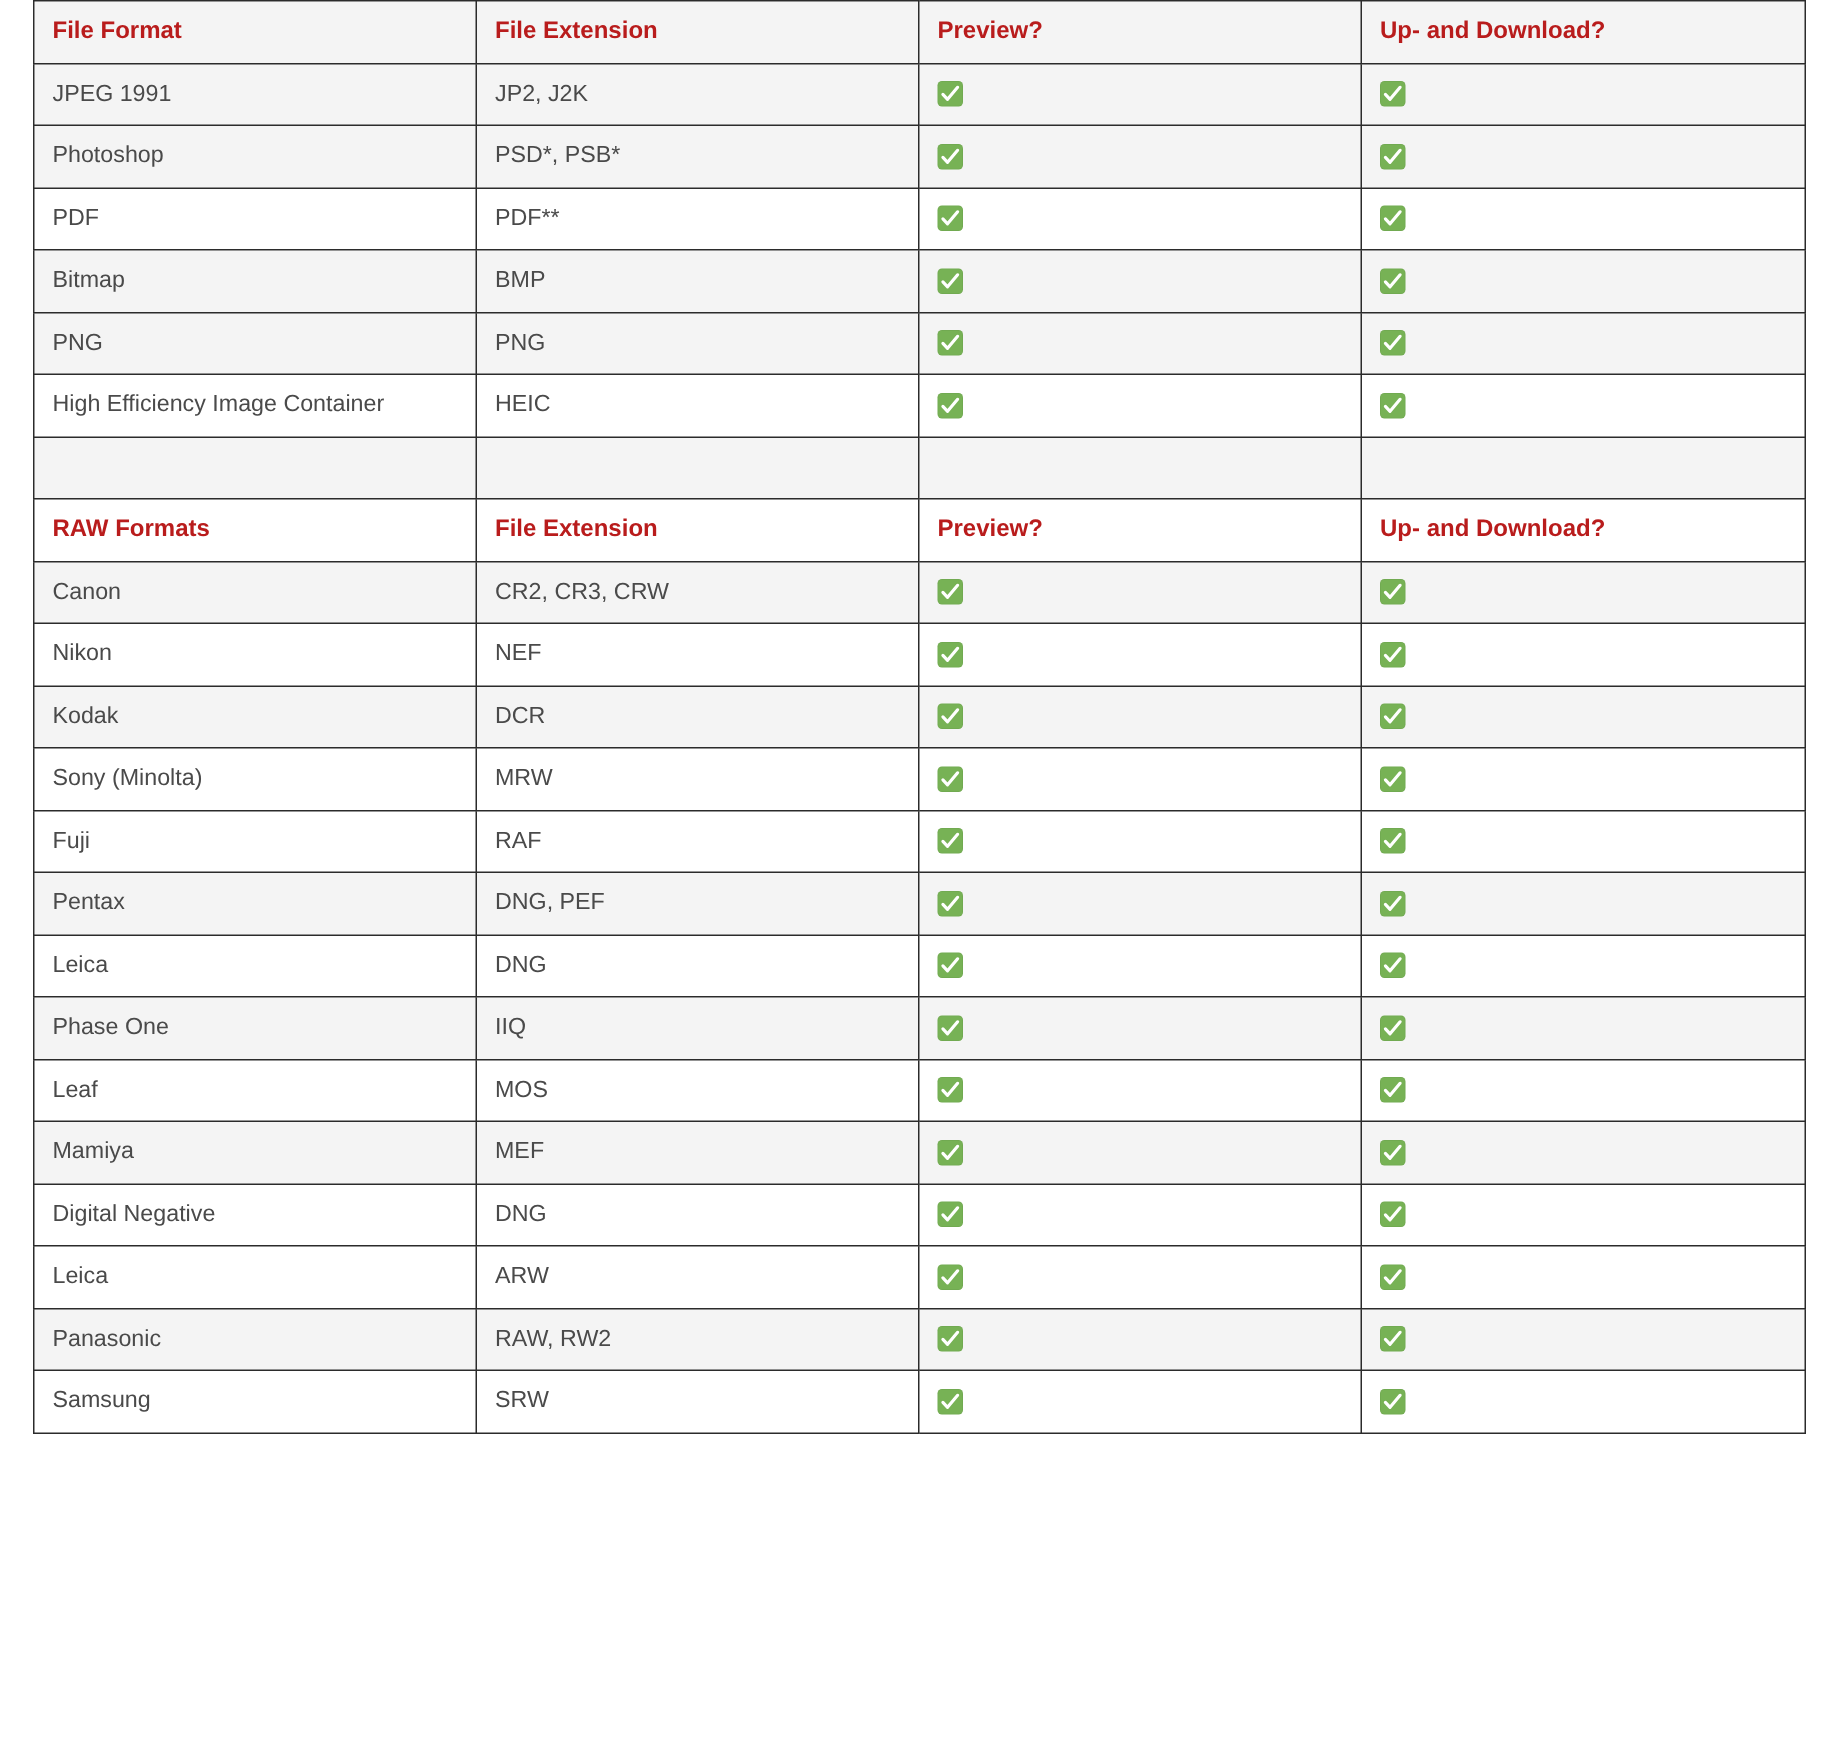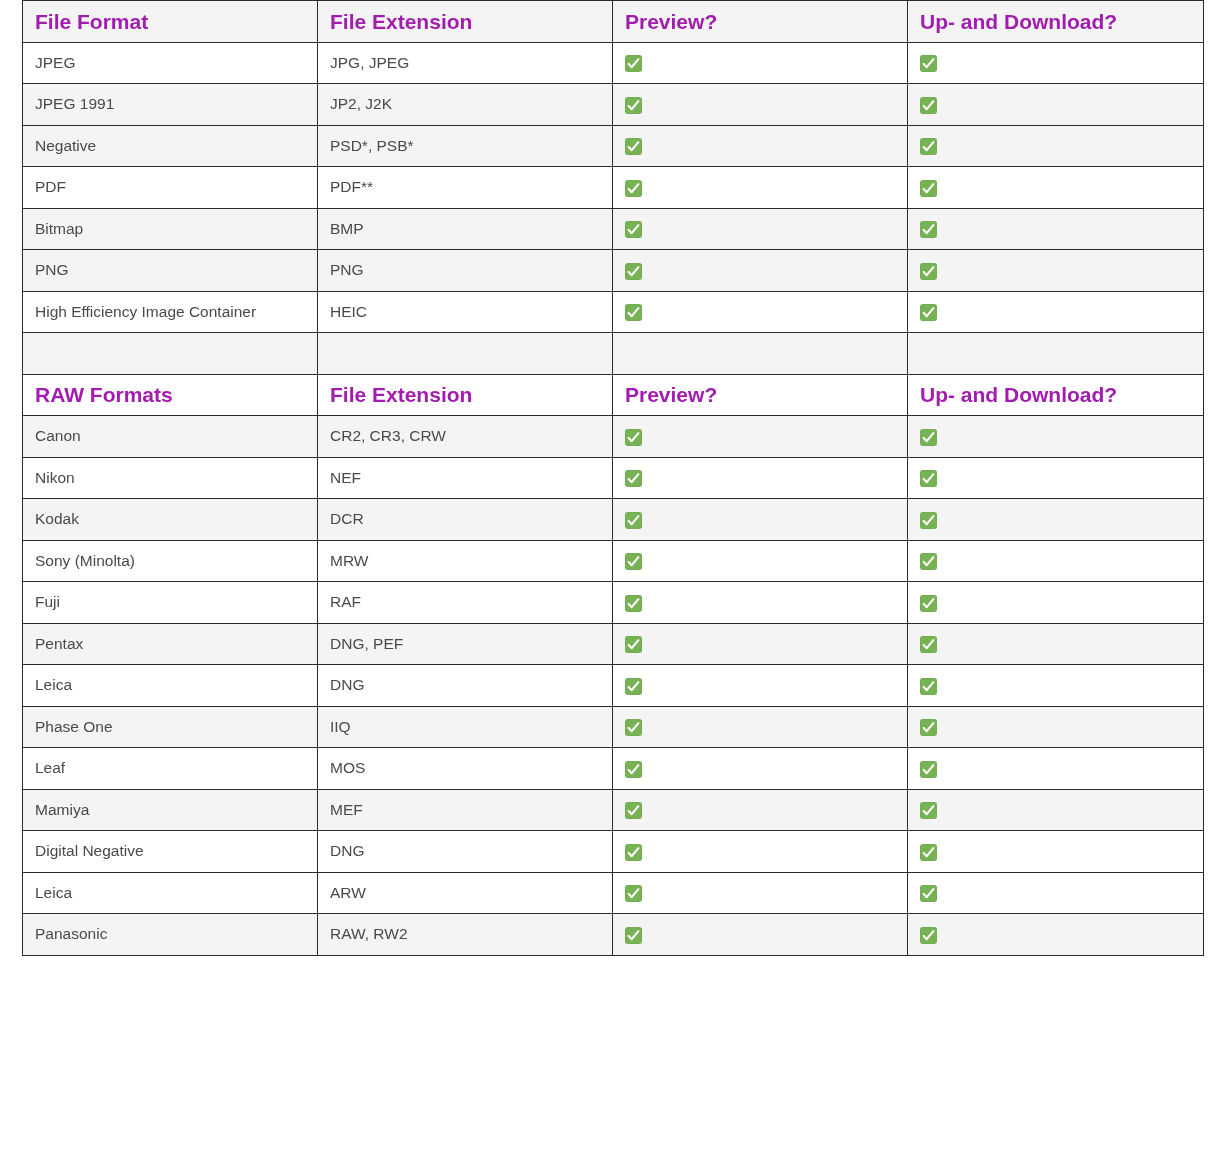--- a/index.html
+++ b/index.html
@@ -44,22 +44,22 @@
     line-height: 1.3;
     color: #4a4a4a;
     font-weight: 400;
     text-align: left;
     vertical-align: middle;
     background-clip: padding-box;
   }
 
   table.fmt-table th {
     font-weight: bold;
-    color: #a21caf;
-    font-size: 21px;
+    color: #b91c1c;
+    font-size: 16px;
   }
 
   
   tr.row-light td, tr.row-light th { background-color: #f4f4f4; }
   tr.row-white td, tr.row-white th { background-color: #ffffff; }
 
   td.col-center, th.col-center {
     text-align: center;
     padding: 0;
   }
@@ -102,42 +102,32 @@
         <col class="c-prev">
         <col class="c-dl">
     </colgroup>
     <tbody id="table-body">
         <tr class="row-light">
           <th>File Format</th>
           <th>File Extension</th>
           <th class="col-center">Preview?</th>
           <th class="col-center">Up- and Download?</th>
         </tr>
-        <tr class="row-white">
-          <td>JPEG</td>
-          <td>JPG, JPEG</td>
-          <td class="col-center"><span class="check-badge" style="background: rgb(119, 178, 85);"><svg viewBox="0 0 17 17" xmlns="http://www.w3.org/2000/svg">
-                <path d="M3.6 8.9 L6.7 12.2 L13.4 4.2" fill="none" stroke="#ffffff" stroke-width="2.1" stroke-linecap="round" stroke-linejoin="round"></path>
-              </svg></span></td>
-          <td class="col-center"><span class="check-badge" style="background: rgb(119, 178, 85);"><svg viewBox="0 0 17 17" xmlns="http://www.w3.org/2000/svg">
-                <path d="M3.6 8.9 L6.7 12.2 L13.4 4.2" fill="none" stroke="#ffffff" stroke-width="2.1" stroke-linecap="round" stroke-linejoin="round"></path>
-              </svg></span></td>
-        </tr>
         <tr class="row-light">
           <td>JPEG 1991</td>
           <td>JP2, J2K</td>
           <td class="col-center"><span class="check-badge" style="background: rgb(119, 178, 85);"><svg viewBox="0 0 17 17" xmlns="http://www.w3.org/2000/svg">
                 <path d="M3.6 8.9 L6.7 12.2 L13.4 4.2" fill="none" stroke="#ffffff" stroke-width="2.1" stroke-linecap="round" stroke-linejoin="round"></path>
               </svg></span></td>
           <td class="col-center"><span class="check-badge" style="background: rgb(119, 178, 85);"><svg viewBox="0 0 17 17" xmlns="http://www.w3.org/2000/svg">
                 <path d="M3.6 8.9 L6.7 12.2 L13.4 4.2" fill="none" stroke="#ffffff" stroke-width="2.1" stroke-linecap="round" stroke-linejoin="round"></path>
               </svg></span></td>
         </tr>
         <tr class="row-light">
-          <td>Negative</td>
+          <td>Photoshop</td>
           <td>PSD*, PSB*</td>
           <td class="col-center"><span class="check-badge" style="background: rgb(119, 178, 85);"><svg viewBox="0 0 17 17" xmlns="http://www.w3.org/2000/svg">
                 <path d="M3.6 8.9 L6.7 12.2 L13.4 4.2" fill="none" stroke="#ffffff" stroke-width="2.1" stroke-linecap="round" stroke-linejoin="round"></path>
               </svg></span></td>
           <td class="col-center"><span class="check-badge" style="background: rgb(119, 178, 85);"><svg viewBox="0 0 17 17" xmlns="http://www.w3.org/2000/svg">
                 <path d="M3.6 8.9 L6.7 12.2 L13.4 4.2" fill="none" stroke="#ffffff" stroke-width="2.1" stroke-linecap="round" stroke-linejoin="round"></path>
               </svg></span></td>
         </tr>
         <tr class="row-white">
           <td>PDF</td>
@@ -314,15 +304,25 @@
         <tr class="row-light">
           <td>Panasonic</td>
           <td>RAW, RW2</td>
           <td class="col-center"><span class="check-badge" style="background: rgb(119, 178, 85);"><svg viewBox="0 0 17 17" xmlns="http://www.w3.org/2000/svg">
                 <path d="M3.6 8.9 L6.7 12.2 L13.4 4.2" fill="none" stroke="#ffffff" stroke-width="2.1" stroke-linecap="round" stroke-linejoin="round"></path>
               </svg></span></td>
           <td class="col-center"><span class="check-badge" style="background: rgb(119, 178, 85);"><svg viewBox="0 0 17 17" xmlns="http://www.w3.org/2000/svg">
                 <path d="M3.6 8.9 L6.7 12.2 L13.4 4.2" fill="none" stroke="#ffffff" stroke-width="2.1" stroke-linecap="round" stroke-linejoin="round"></path>
               </svg></span></td>
         </tr>
+        <tr class="row-white">
+          <td>Samsung</td>
+          <td>SRW</td>
+          <td class="col-center"><span class="check-badge" style="background: rgb(119, 178, 85);"><svg viewBox="0 0 17 17" xmlns="http://www.w3.org/2000/svg">
+                <path d="M3.6 8.9 L6.7 12.2 L13.4 4.2" fill="none" stroke="#ffffff" stroke-width="2.1" stroke-linecap="round" stroke-linejoin="round"></path>
+              </svg></span></td>
+          <td class="col-center"><span class="check-badge" style="background: rgb(119, 178, 85);"><svg viewBox="0 0 17 17" xmlns="http://www.w3.org/2000/svg">
+                <path d="M3.6 8.9 L6.7 12.2 L13.4 4.2" fill="none" stroke="#ffffff" stroke-width="2.1" stroke-linecap="round" stroke-linejoin="round"></path>
+              </svg></span></td>
+        </tr>
       </tbody>
   </table>
 </div>
 
 </body></html>

